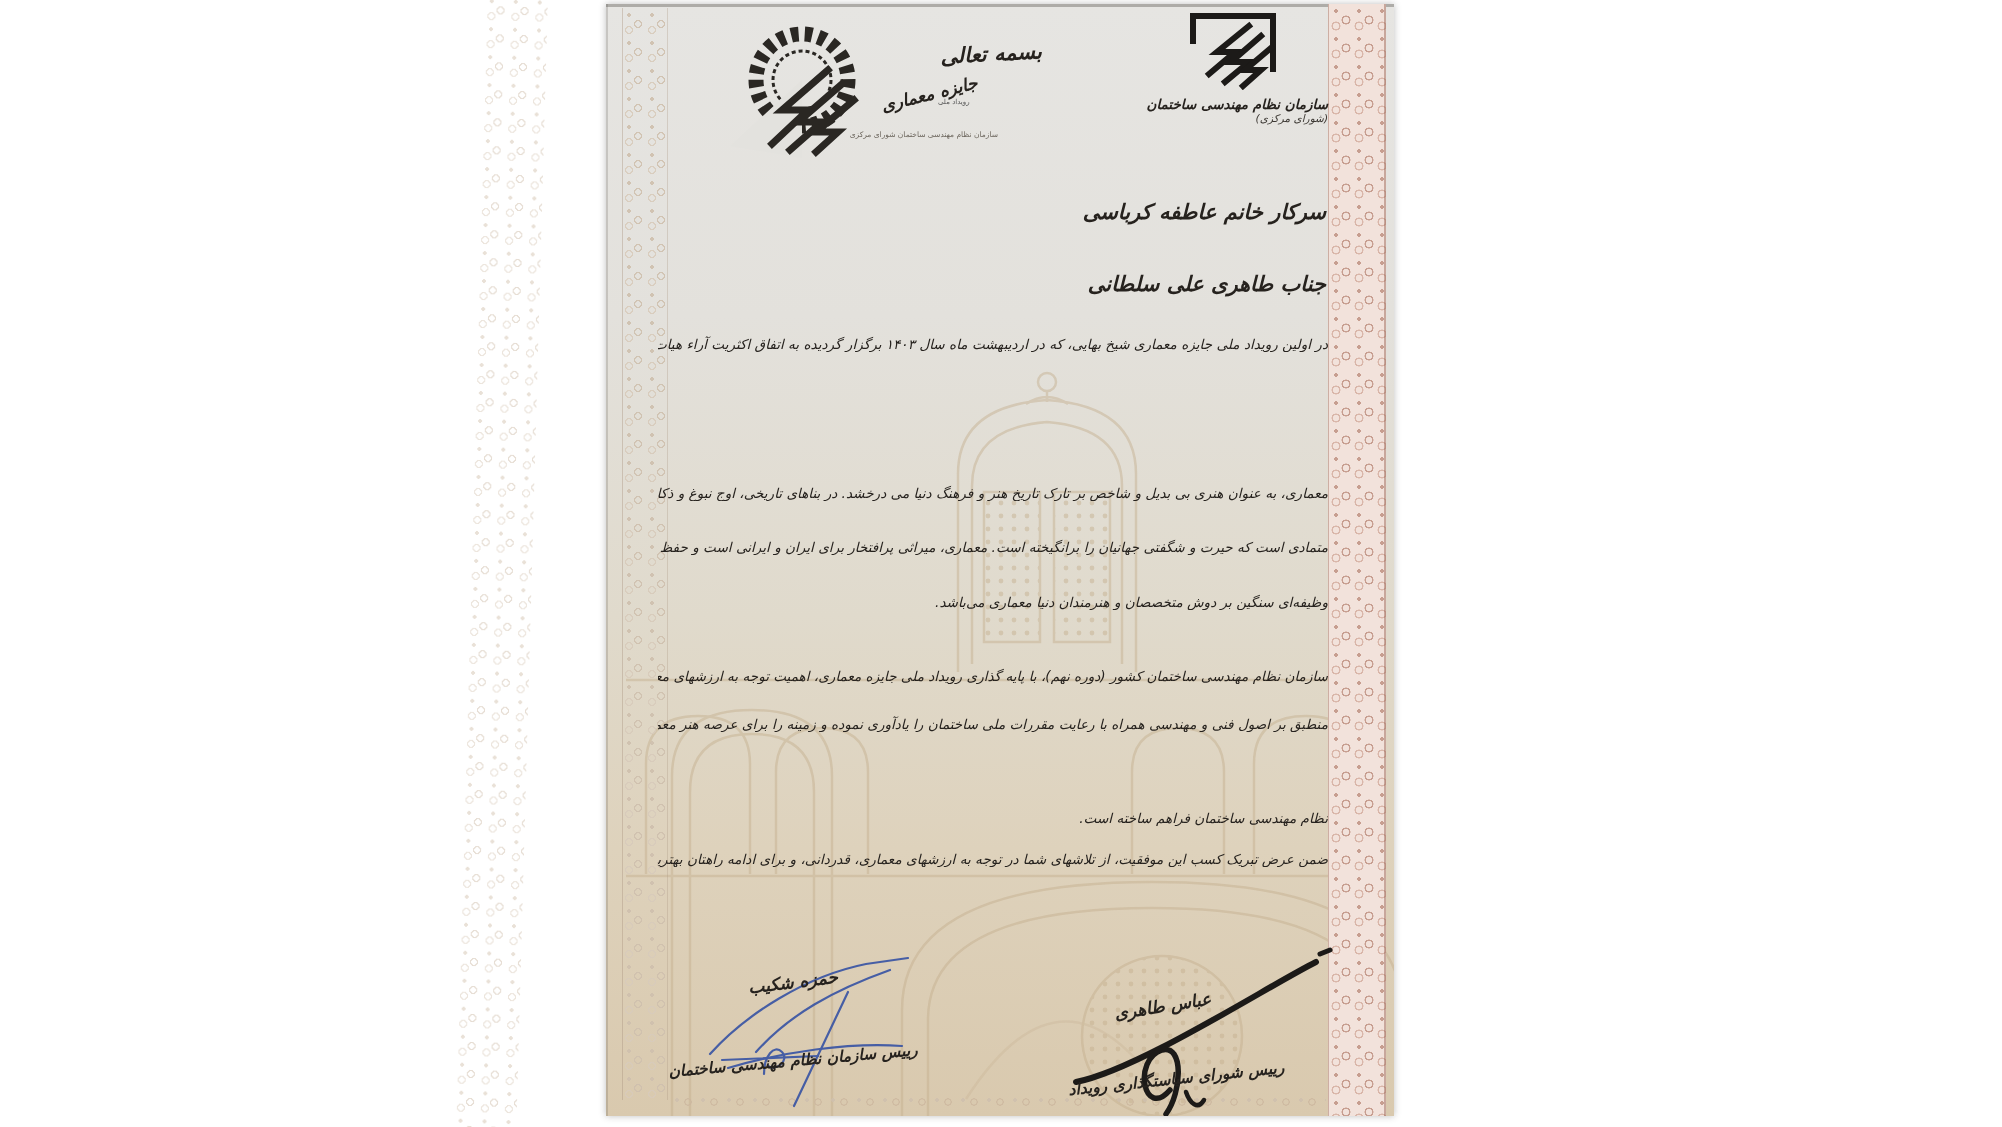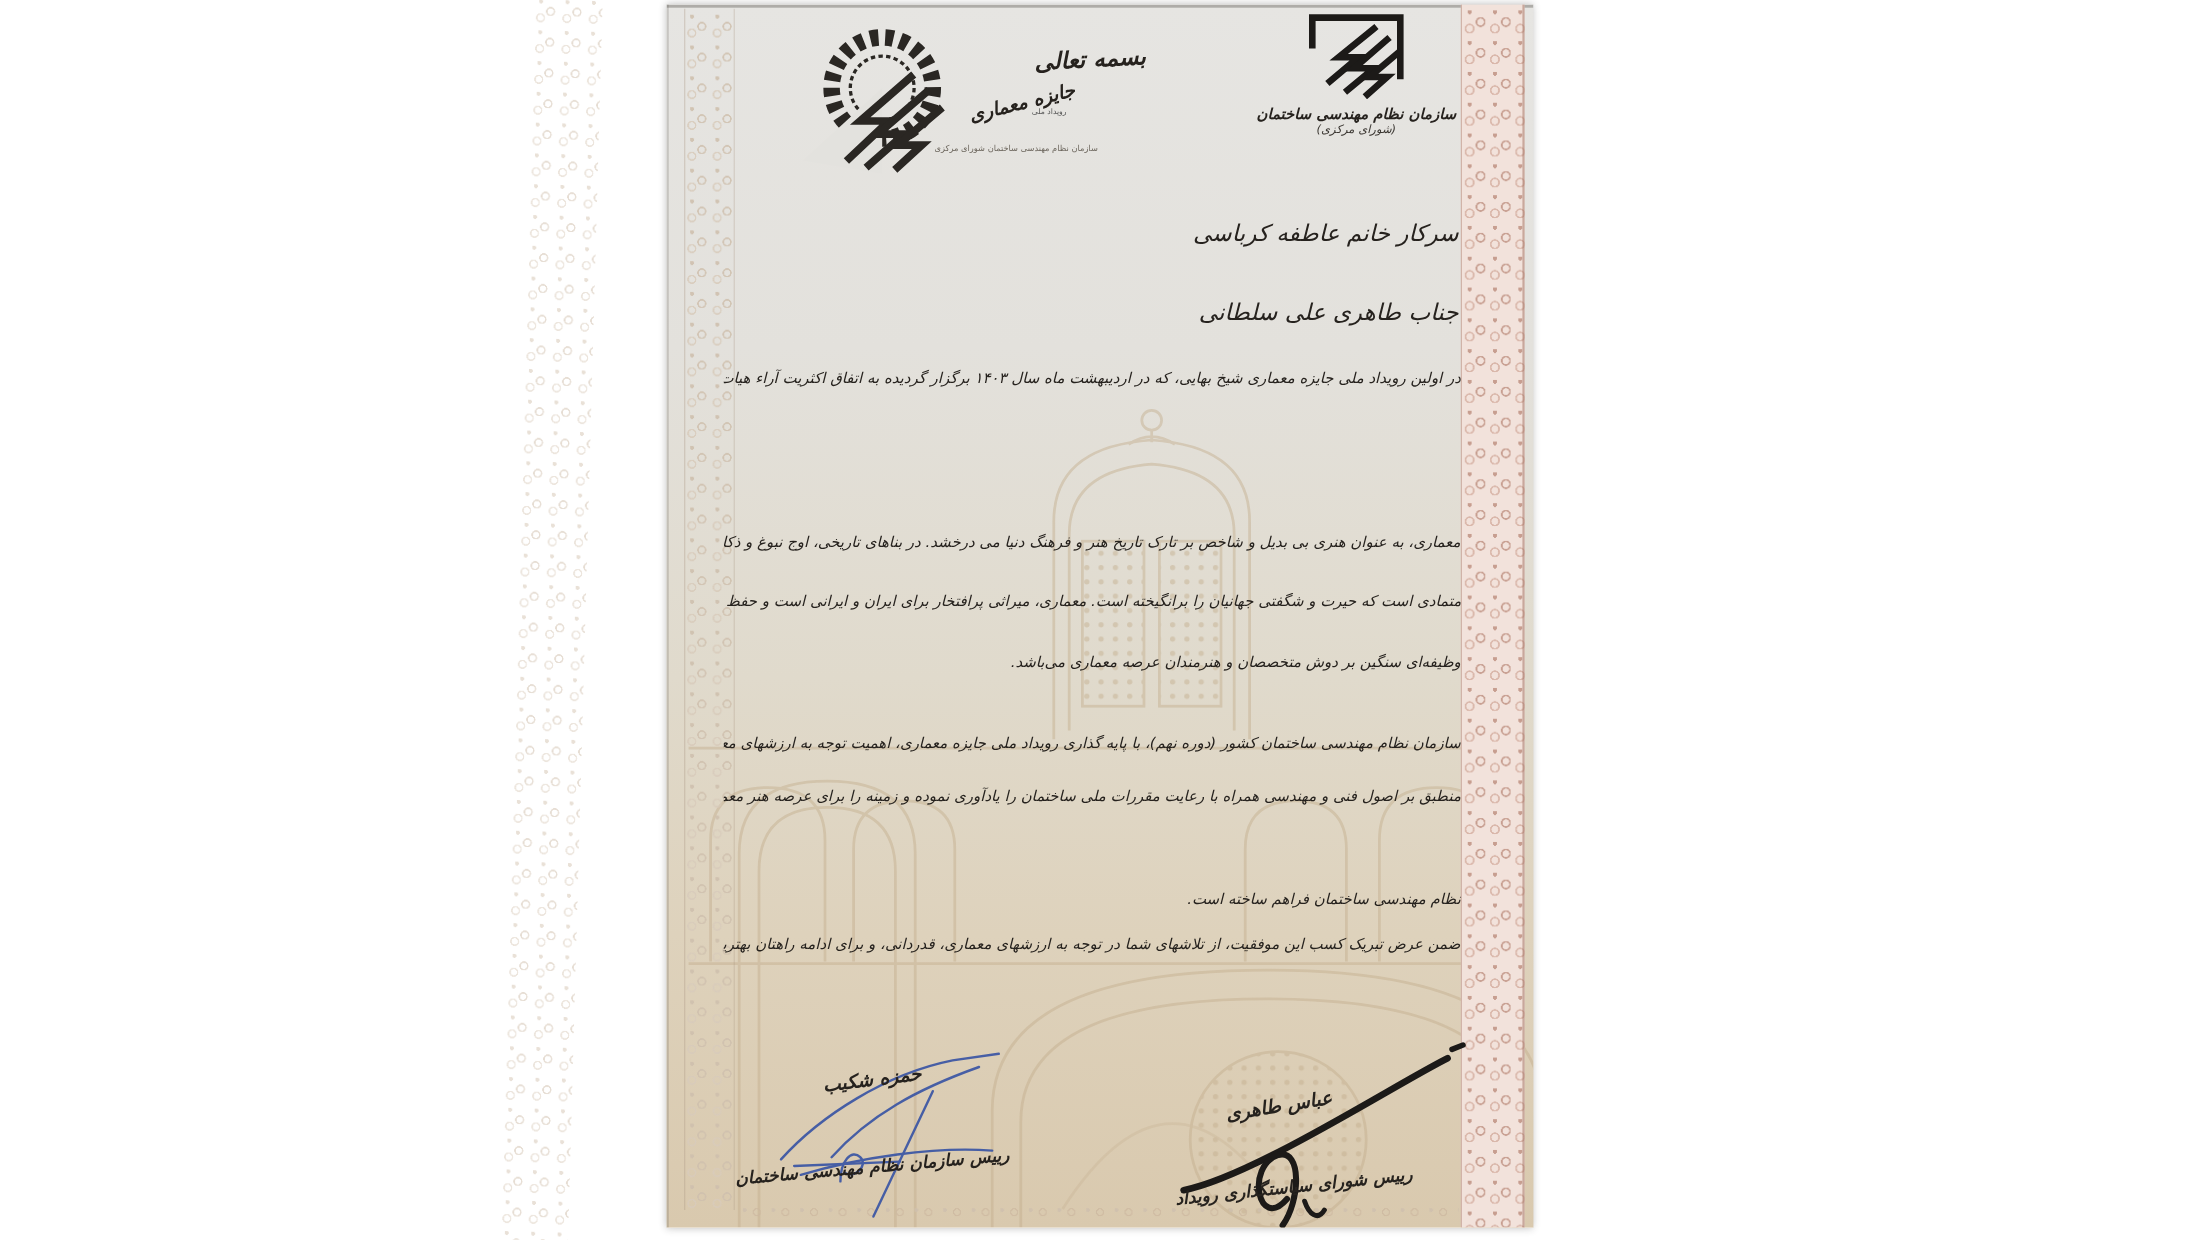--- a/index.html
+++ b/index.html
@@ -65,32 +65,32 @@
 
   .watermark{position:absolute;left:0;top:0;width:788px;height:1112px;opacity:.55;}
 
   .rtl{direction:rtl;unicode-bidi:plaintext;}
   .cal{font-style:italic;}
 
   .bismillah{position:absolute;left:300px;top:38px;width:170px;text-align:center;
     font-size:21px;font-weight:bold;transform:rotate(-3deg);}
 
   
-  .org-logo{position:absolute;right:66px;top:6px;width:190px;text-align:center;}
+  .org-logo{position:absolute;right:66px;top:6px;width:190px;text-align:right;}
   .org-logo .icon{display:block;margin:0 auto;}
   .org-name{font-size:13.5px;font-weight:bold;margin-top:6px;}
   .org-sub{font-size:10.5px;margin-top:0;color:#3c3833;}
 
   
   .prize-logo{position:absolute;left:118px;top:14px;width:290px;height:140px;}
   .prize-title{position:absolute;left:156px;top:66px;font-size:17px;font-weight:bold;transform:rotate(-14deg);white-space:nowrap;}
   .prize-tag{position:absolute;left:214px;top:46px;font-size:7px;color:#555;margin-top:34px;}
   .prize-caption{position:absolute;left:24px;top:112px;width:250px;font-size:7.5px;color:#6d675e;letter-spacing:.5px;}
 
-  .recipient{position:absolute;right:68px;white-space:nowrap;font-size:21px;font-weight:normal;}
+  .recipient{position:absolute;right:68px;white-space:nowrap;font-size:21px;font-weight:bold;}
   .r1{top:196px;}
   .r2{top:268px;}
 
   .line{position:absolute;right:66px;left:52px;text-align:right;white-space:nowrap;overflow:hidden;
     font-size:13.6px;letter-spacing:-.2px;}
   .intro{top:332px;}
   .award{top:398px;font-size:20px;font-weight:bold;letter-spacing:0;}
   .p1a{top:481px;} .p1b{top:535px;} .p1c{top:590px;}
   .p2a{top:664px;} .p2b{top:712px;} .p2c{top:790px;margin-top:16px;}
   .closing{top:847px;}
@@ -177,21 +177,21 @@
     <div class="org-name rtl cal">سازمان نظام مهندسی ساختمان</div>
     <div class="org-sub rtl cal">(شورای مرکزی)</div>
   </div>
 
   <div class="recipient r1 rtl cal">سرکار خانم عاطفه کرباسی</div>
   <div class="recipient r2 rtl cal">جناب طاهری علی سلطانی</div>
 
   <div class="line intro rtl cal">در اولین رویداد ملی جایزه معماری شیخ بهایی، که در اردیبهشت ماه سال ۱۴۰۳ برگزار گردیده به اتفاق اکثریت آراء هیات داوران،</div>
   <div class="line p1a rtl cal">معماری، به عنوان هنری بی بدیل و شاخص بر تارک تاریخ هنر و فرهنگ دنیا می درخشد. در بناهای تاریخی، اوج نبوغ و ذکاوت ایرانیان، سالهای</div>
   <div class="line p1b rtl cal">متمادی است که حیرت و شگفتی جهانیان را برانگیخته است. معماری، میراثی پرافتخار برای ایران و ایرانی است و حفظ و گسترش این میراث</div>
-  <div class="line p1c rtl cal">وظیفه‌ای سنگین بر دوش متخصصان و هنرمندان عرصه معماری می‌باشد.</div>
+  <div class="line p1c rtl cal">وظیفه‌ای سنگین بر دوش متخصصان و هنرمندان دنیا معماری می‌باشد.</div>
   <div class="line p2a rtl cal">سازمان نظام مهندسی ساختمان کشور (دوره نهم)، با پایه گذاری رویداد ملی جایزه معماری، اهمیت توجه به ارزشهای معماری و خلق بناهای باکیفیت و</div>
   <div class="line p2b rtl cal">منطبق بر اصول فنی و مهندسی همراه با رعایت مقررات ملی ساختمان را یادآوری نموده و زمینه را برای عرصه هنر معماران عضو جامعه بزرگ سازمان</div>
   <div class="line p2c rtl cal">نظام مهندسی ساختمان فراهم ساخته است.</div>
   <div class="line closing rtl cal">ضمن عرض تبریک کسب این موفقیت، از تلاشهای شما در توجه به ارزشهای معماری، قدردانی، و برای ادامه راهتان بهترین ها را آرزومندیم.</div>
 
   <svg class="scribble scr-blue" width="230" height="160" viewBox="0 0 230 160">
     <g stroke="#3a55a4" stroke-width="2.2" fill="none" opacity=".92" stroke-linecap="round">
       <path d="M12,98 C48,58 108,20 168,8 L210,2"></path>
       <path d="M58,96 C92,58 136,34 192,14"></path>
       <path d="M30,112 C84,96 152,86 204,90"></path>

